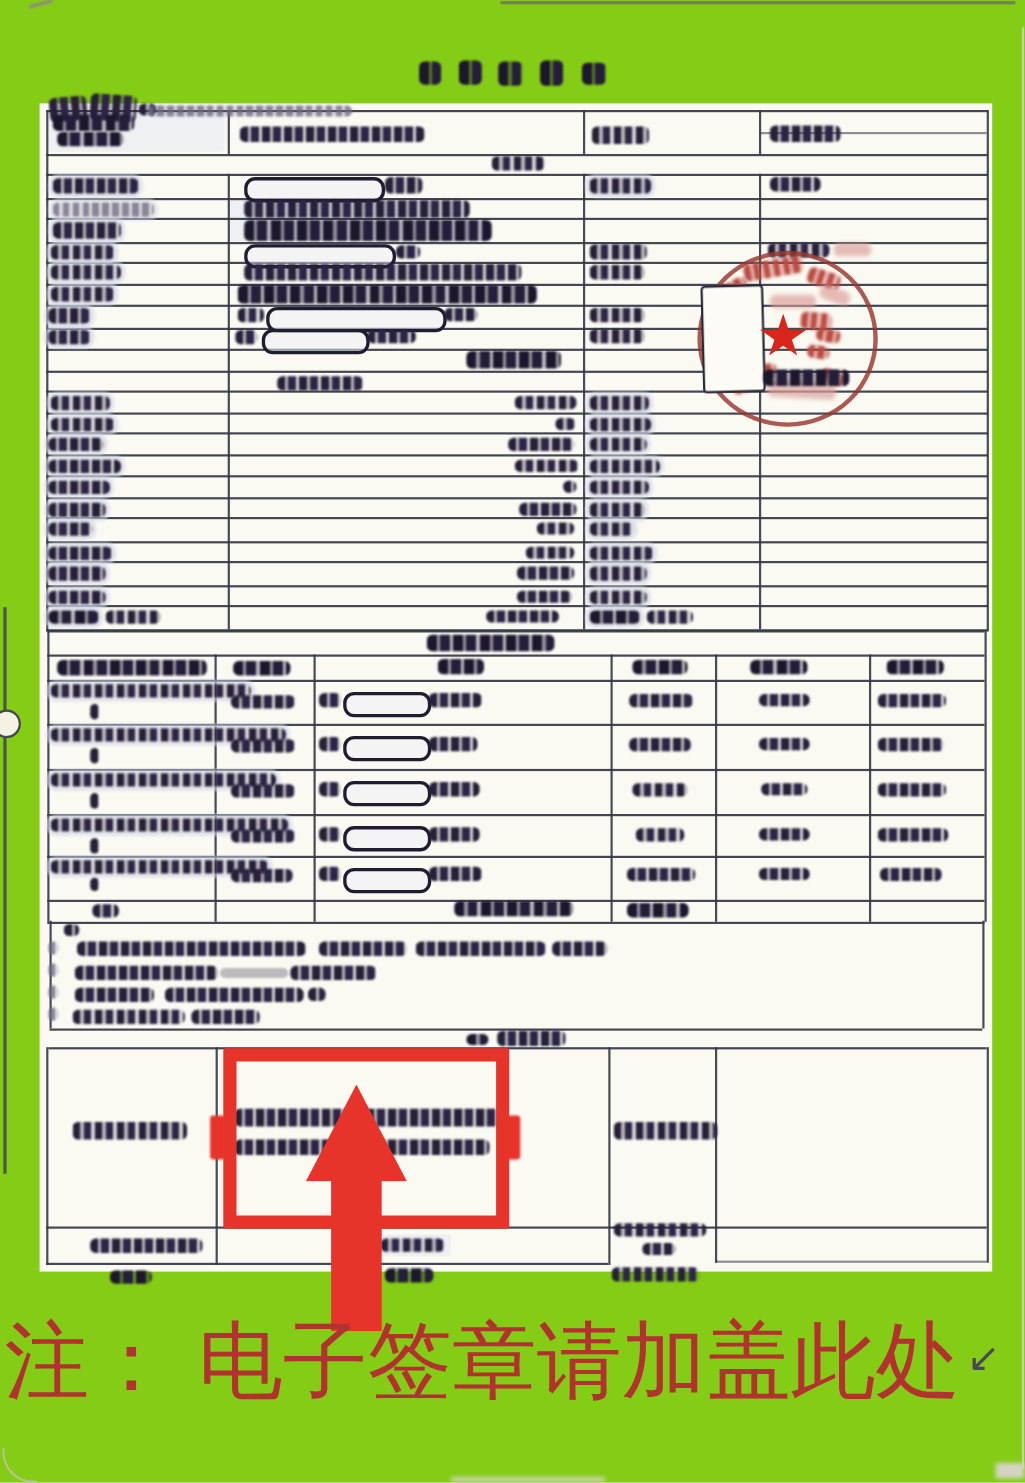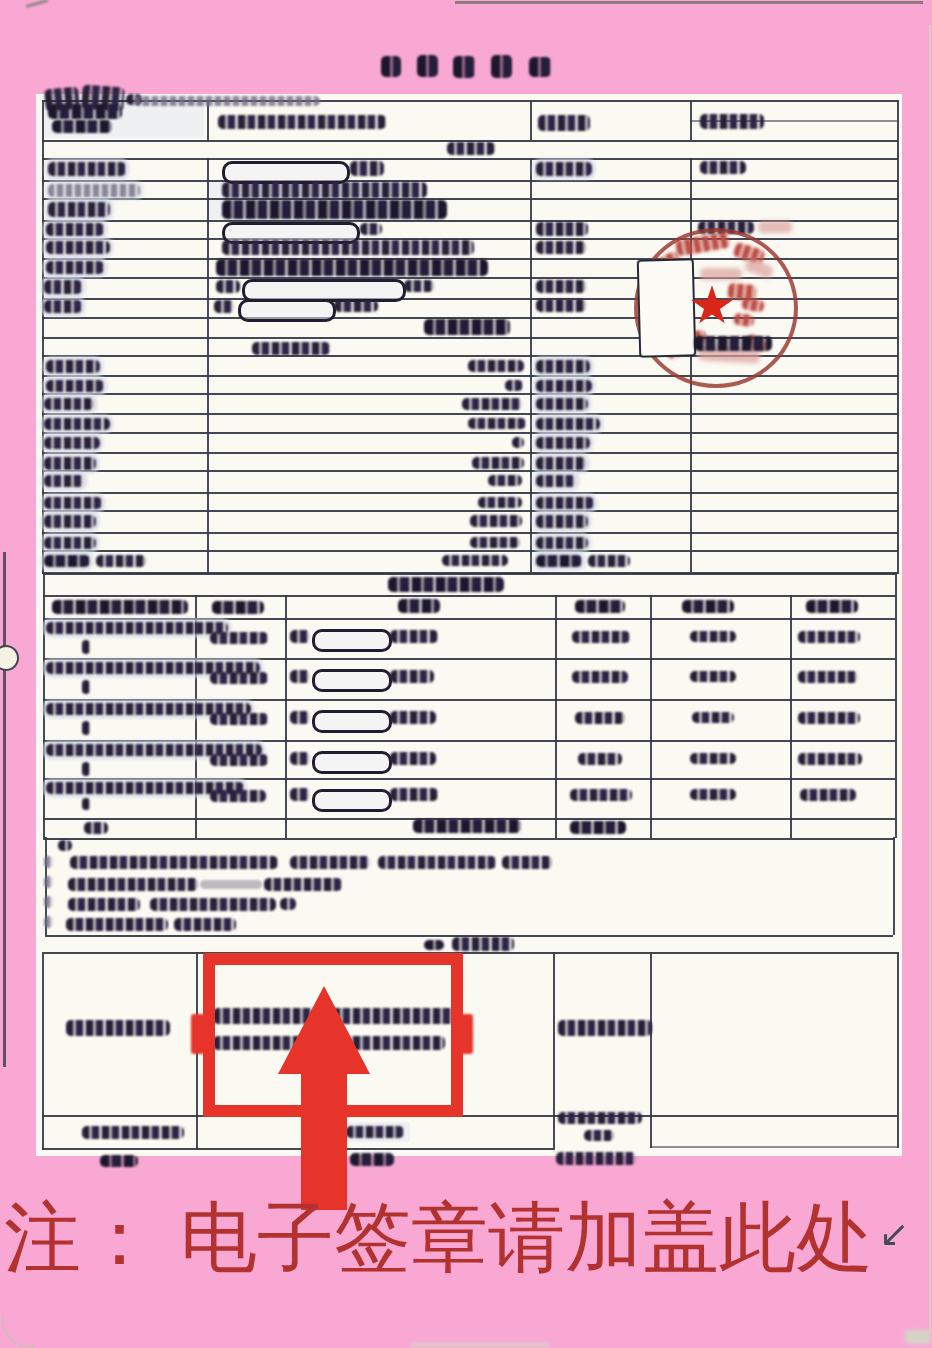--- a/index.html
+++ b/index.html
@@ -43,21 +43,21 @@
   #note-mark{font-family:"DejaVu Sans",sans-serif; filter:none;}
   
   .bubble{position:absolute; background:#f4f1e5; border:2px solid #43454f; border-radius:50%;}
   .corner-bl{position:absolute; left:2px; top:1316px; width:30px; height:30px;
     border-left:2px solid #c5c2b5; border-bottom:2px solid #c5c2b5; border-radius:0 0 0 28px; opacity:.8;}
   .smudge{position:absolute; background:#d6d3c6; filter:blur(2px);}
 </style>
 </head>
 <body>
 
-<div id="page" style="background: #f9a8d4;">
+<div id="page" style="background: #84cc16;">
   <div id="paper-inner" style="background: rgb(250, 249, 242);"></div>
   <div id="title-layer" class="abs">
       <div class="blob tone-b" style="left: 381px; top: 56px; width: 20px; height: 21px;"></div>
       <div class="blob tone-b" style="left: 417px; top: 55px; width: 21px; height: 22px;"></div>
       <div class="blob tone-b" style="left: 453px; top: 56px; width: 22px; height: 22px;"></div>
       <div class="blob tone-b" style="left: 491px; top: 55px; width: 21px; height: 23px;"></div>
       <div class="blob tone-b" style="left: 529px; top: 57px; width: 22px; height: 20px;"></div>
     </div>
   <div id="table-layer" class="abs">
       <div class="tint" style="left: 44px; top: 102px; width: 160px; height: 36px;"></div>

